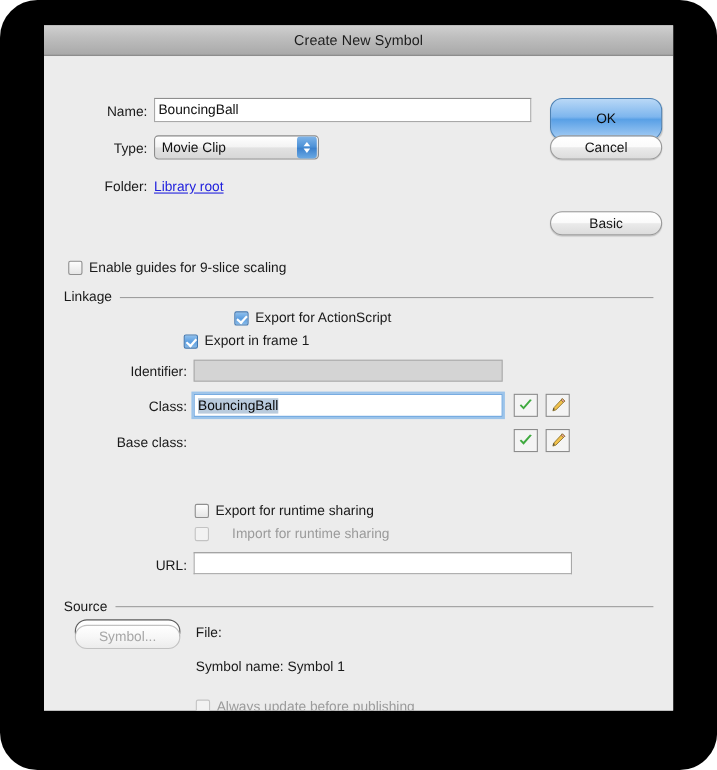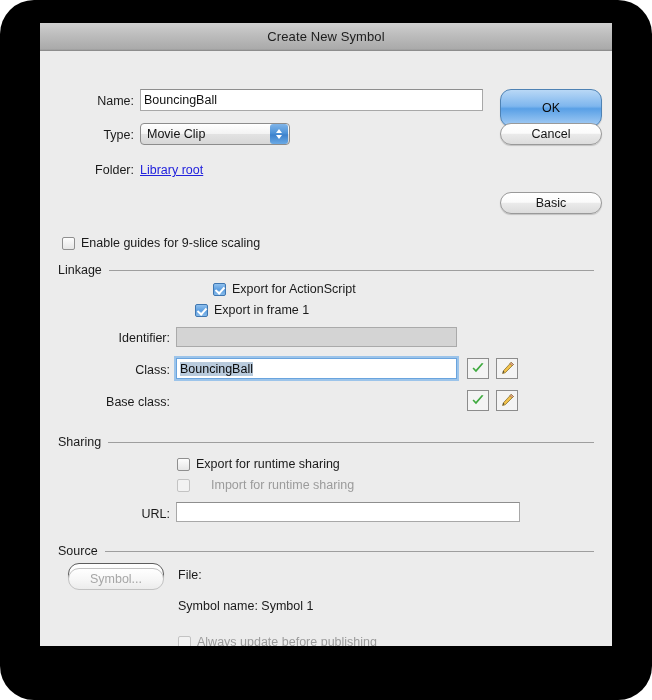--- a/index.html
+++ b/index.html
@@ -161,21 +161,21 @@
 
       <div class="group" style="left:18px;top:212px;width:536px;">
         <span class="gtitle">Linkage</span>
         <span class="gline"></span>
       </div>
 
       <div class="cbrow" style="left:137px;top:231px;padding-left:36px;">
         <span class="cb on"></span>
         <span class="txt">Export for ActionScript</span>
       </div>
-      <div class="cbrow" style="left:155px;top:252px;">
+      <div class="cbrow" style="left:127px;top:252px;">
         <span class="cb on"></span>
         <span class="txt">Export in frame 1</span>
       </div>
 
       <div class="rowlabel" style="left:50px;top:280px;width:80px;">Identifier:</div>
       <div class="tf disabled" style="left:136px;top:276px;width:281px;height:20px;">
         <span></span>
       </div>
 
       <div class="rowlabel" style="left:50px;top:312px;width:80px;">Class:</div>
@@ -202,24 +202,20 @@
         </svg>
       </div>
       <div class="iconbtn" style="left:456px;top:339px;">
         <svg width="15" height="15" viewBox="0 0 15 15">
           <path d="M11.2 1.4 L13.4 3.6 L5.3 11.7 L2.6 12.5 L3.4 9.8 Z" fill="#f2c14a" stroke="#8a7330" stroke-width="0.8"></path>
           <path d="M11.2 1.4 L13.4 3.6 L12.2 4.8 L10.0 2.6 Z" fill="#f2a6a6" stroke="#8a7330" stroke-width="0.8"></path>
           <path d="M2.6 12.5 L3.4 9.8 L4.4 10.8 Z" fill="#3a3a3a"></path>
         </svg>
       </div>
 
-      <div class="group" style="left:18px;top:384px;width:536px;">
-        <span class="gtitle">Sharing</span>
-        <span class="gline"></span>
-      </div>
 
       <div class="cbrow" style="left:137px;top:406px;">
         <span class="cb off"></span>
         <span class="txt">Export for runtime sharing</span>
       </div>
       <div class="cbrow" style="left:137px;top:427px;gap:15px;">
         <span class="cb off dim"></span>
         <span class="txt dim">Import for runtime sharing</span>
       </div>
 

